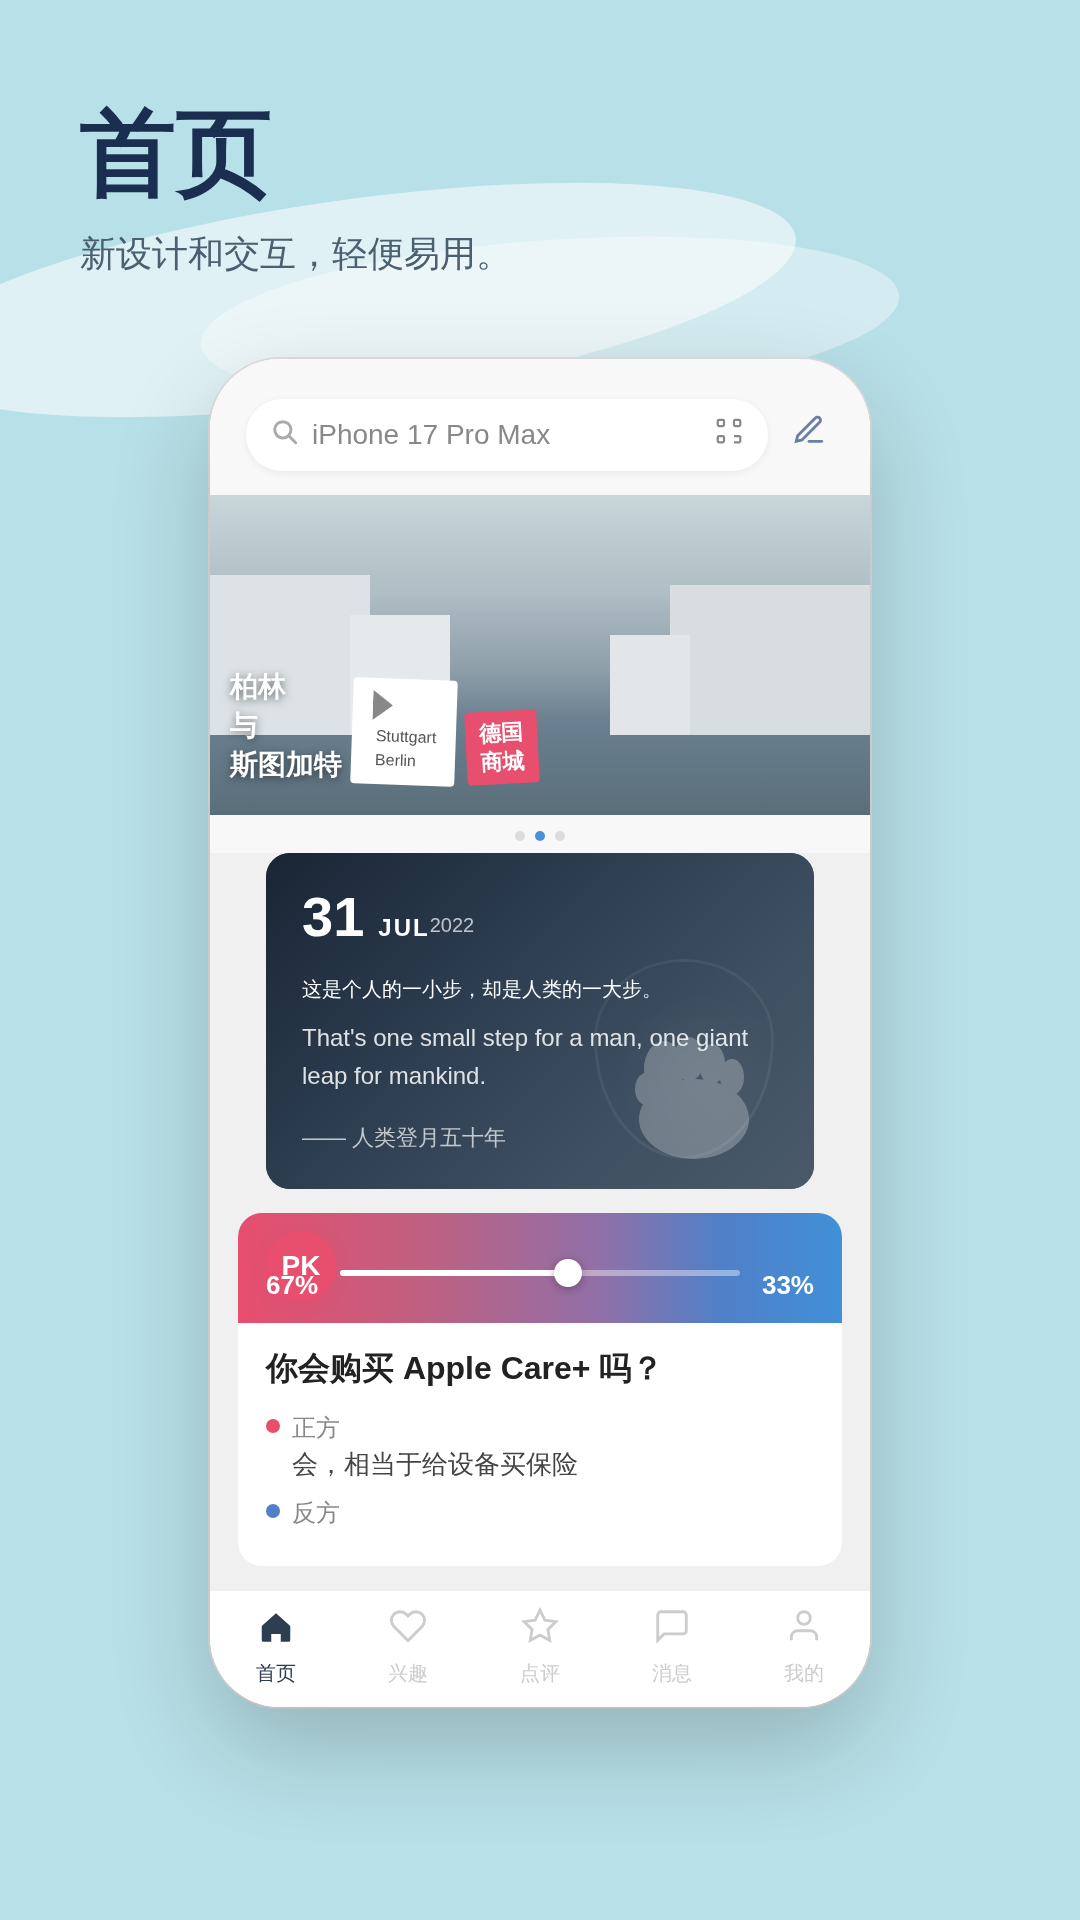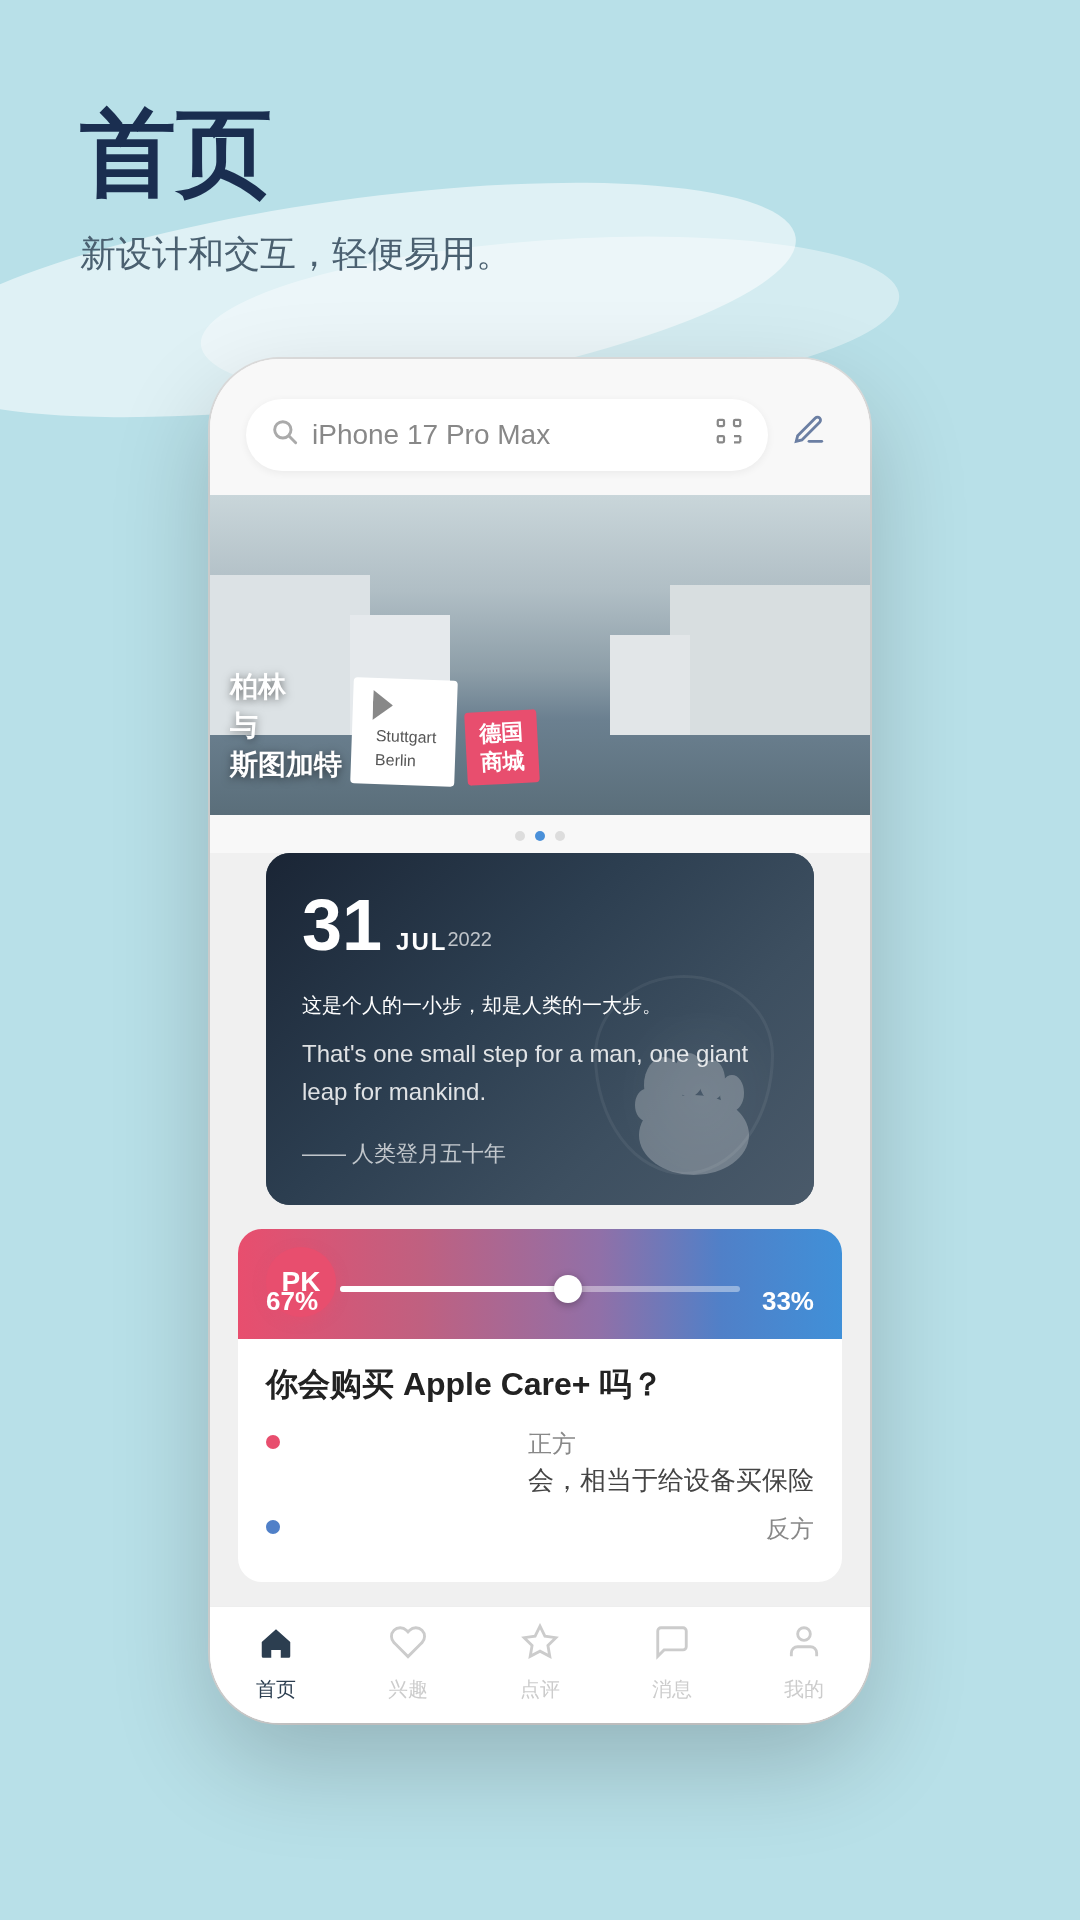--- a/index.html
+++ b/index.html
@@ -240,21 +240,21 @@
       padding: 36px 36px 36px 36px;
       color: #fff;
     }
     .date-row {
       display: flex;
       align-items: baseline;
       gap: 14px;
       margin-bottom: 28px;
     }
     .date-number {
-      font-size: 72px;
+      font-size: 56px;
       font-weight: 700;
       line-height: 1;
     }
     .date-month-year {
       display: flex;
       flex-direction: row;
     }
     .date-month {
       font-size: 24px;
       font-weight: 600;
@@ -369,21 +369,20 @@
       font-size: 32px;
       font-weight: 600;
       color: #222;
       margin-bottom: 20px;
     }
     .pk-option {
       display: flex;
       align-items: flex-start;
       gap: 12px;
       margin-bottom: 12px;
-      justify-content: space-between;
     }
     .pk-dot-red {
       width: 14px; height: 14px;
       border-radius: 50%;
       background: #e84e6e;
       margin-top: 8px;
       flex-shrink: 0;
     }
     .pk-dot-blue {
       width: 14px; height: 14px;

